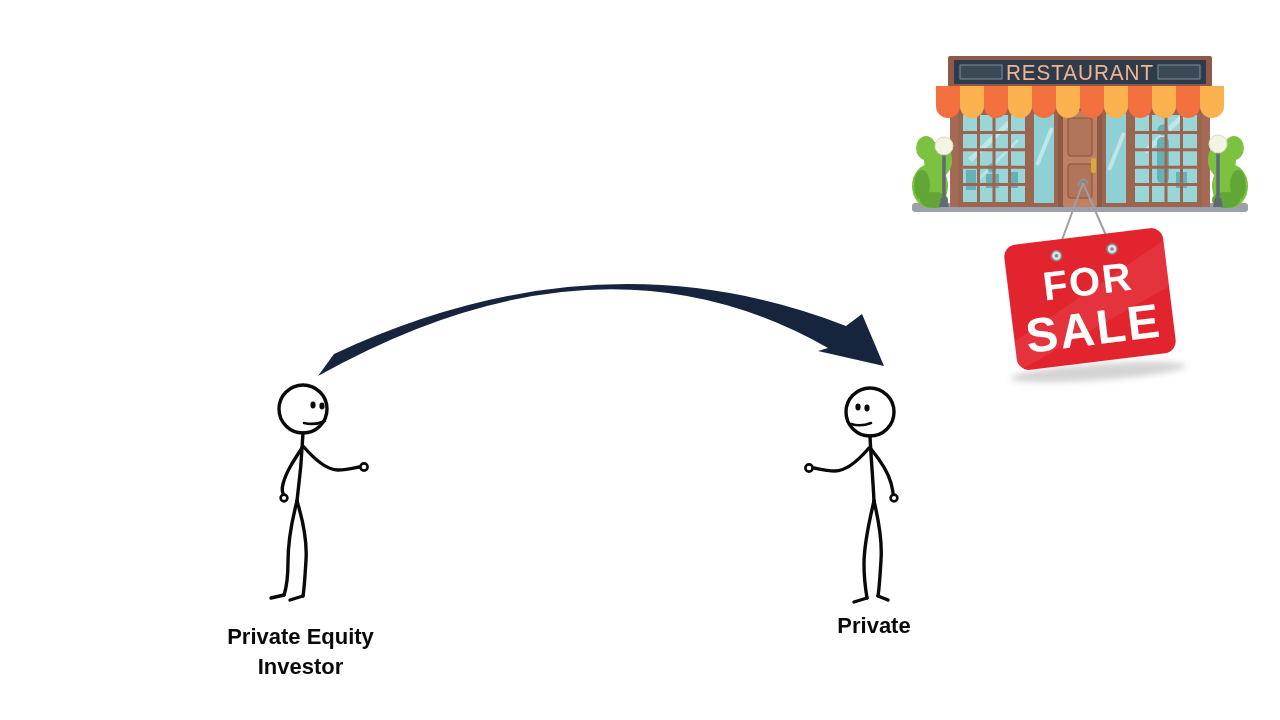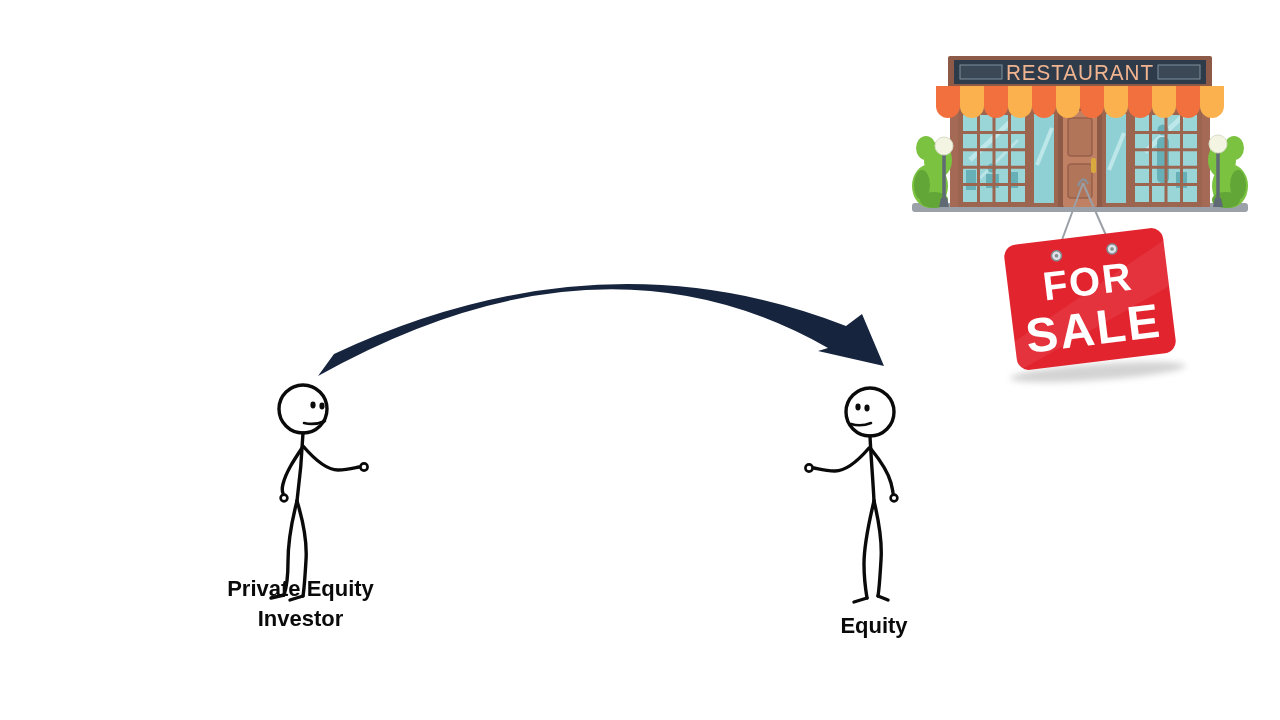--- a/index.html
+++ b/index.html
@@ -15,21 +15,21 @@
   .scene-svg { position: absolute; left: 0; top: 0; }
   .label {
     position: absolute;
     font-family: "Liberation Sans", sans-serif;
     font-weight: 700;
     font-size: 22px;
     line-height: 1.36;
     color: #0a0a0a;
     text-align: center;
   }
-  .investor-label { left: 208px; top: 574px; width: 185px; }
+  .investor-label { left: 208px; top: 622px; width: 185px; }
   .seller-label  { left: 814px; top: 611px; width: 120px; }
   svg text { font-family: "Liberation Sans", sans-serif; }
   .restaurant-sign-text { font-size: 22px; letter-spacing: 1px; }
   .forsale-line1 { font-size: 40px; font-weight: 700; letter-spacing: 2px; }
   .forsale-line2 { font-size: 48px; font-weight: 700; letter-spacing: 2px; }
 </style>
 </head>
 <body>
 
 <div class="canvas">
@@ -204,15 +204,15 @@
       <path d="M871,449 C880,460 888,472 891,483 C892,488 893,491 893,493"></path>
       <circle cx="894" cy="498" r="3.4" fill="#ffffff" stroke-width="2.6"></circle>
       <path d="M874,501 C868,526 864,548 864,564 C864,580 866,592 867,598"></path>
       <path d="M867,598 L854,602"></path>
       <path d="M874,501 C880,526 882,546 881,560 C880,577 879,590 878,596"></path>
       <path d="M878,596 L888,600"></path>
     </g>
   </svg>
 
   <div class="label investor-label">Private Equity Investor</div>
-  <div class="label seller-label">Equity</div>
+  <div class="label seller-label">Private</div>
 
 </div>
 
 </body></html>

